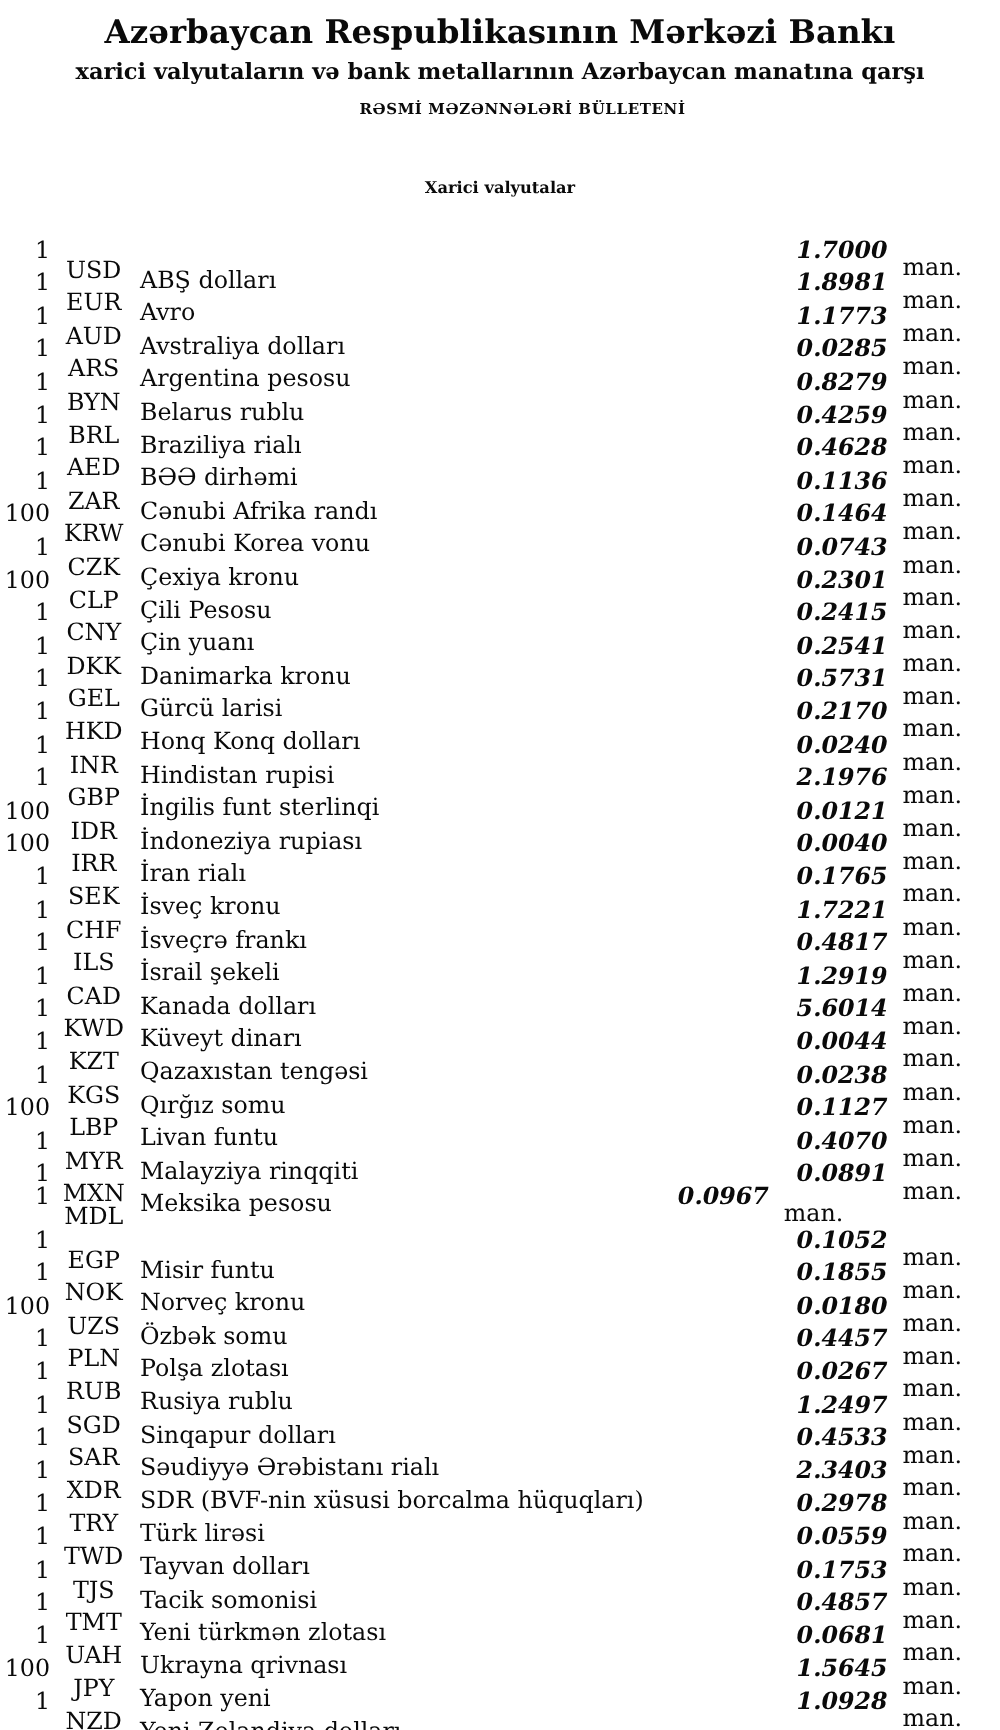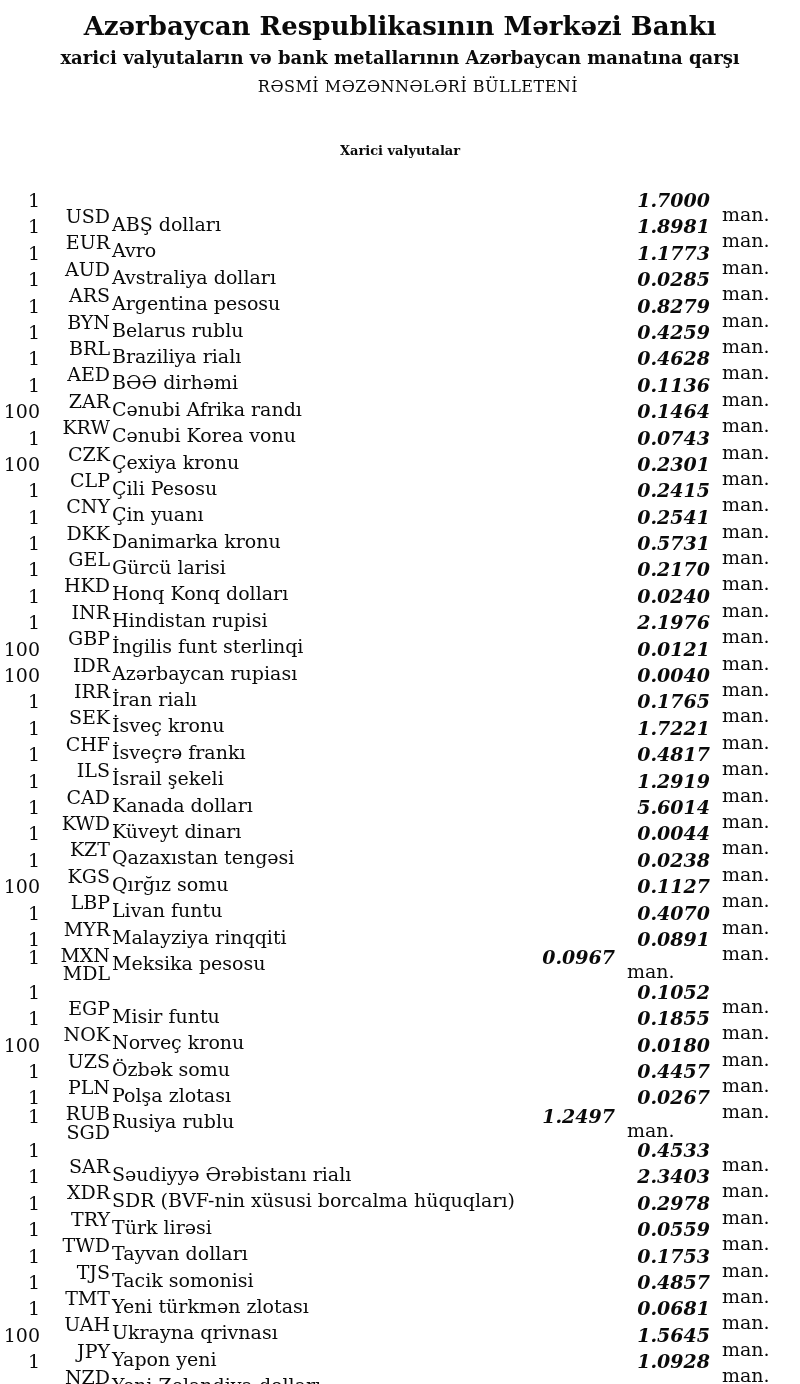--- a/index.html
+++ b/index.html
@@ -12,37 +12,37 @@
   }
   .page { width: 800px; height: 1384px; background: #fff; }
 
   .doc-header { text-align: center; padding-top: 8px; }
   .doc-title {
     font-size: 26px; font-weight: bold; line-height: 36px;
     letter-spacing: 0px;
   }
   .doc-date { font-size: 20px; font-weight: bold; line-height: 30px; }
   .doc-subtitle { font-size: 18px; font-weight: bold; line-height: 28px; }
-  .doc-bulletin { font-size: 16px; font-weight: normal; line-height: 30px; letter-spacing: 0.5px; padding-left: 36px; }
+  .doc-bulletin { font-size: 12px; font-weight: bold; line-height: 30px; letter-spacing: 0.5px; padding-left: 36px; }
 
   .section-title {
     text-align: center; font-size: 13px; font-weight: bold;
     line-height: 28px; margin-top: 35px;
   }
 
   .rates-table { margin-top: 0; }
   .row {
     display: grid;
     grid-template-columns: 40px 70px 1fr 95px 78px;
     height: 26.4px;
     align-items: center;
     font-size: 19px;
   }
   .qty  { text-align: right; }
-  .code { text-align: right; margin-top: 32px; }
+  .code { text-align: center; margin-top: 32px; }
   .name { text-align: left; padding-left: 2px; margin-top: 48px; }
   .rate { text-align: right; padding-right: 12px; font-weight: bold; font-style: italic; }
   .unit { text-align: left; margin-top: 28px; }
 </style>
 </head>
 <body>
 
 <div class="page">
 
   <div class="doc-header">
@@ -169,21 +169,21 @@
       <div class="row">
     <span class="qty">1</span>
     <span class="code">GBP</span>
     <span class="name">İngilis funt sterlinqi</span>
     <span class="rate">2.1976</span>
     <span class="unit">man.</span>
   </div>
       <div class="row">
     <span class="qty">100</span>
     <span class="code">IDR</span>
-    <span class="name">Azərbaycan rupiası</span>
+    <span class="name">İndoneziya rupiası</span>
     <span class="rate">0.0121</span>
     <span class="unit">man.</span>
   </div>
       <div class="row">
     <span class="qty">100</span>
     <span class="code">IRR</span>
     <span class="name">İran rialı</span>
     <span class="rate">0.0040</span>
     <span class="unit">man.</span>
   </div>
@@ -294,20 +294,21 @@
       <div class="row">
     <span class="qty">1</span>
     <span class="code">RUB</span>
     <span class="name">Rusiya rublu</span>
     <span class="rate">0.0267</span>
     <span class="unit">man.</span>
   </div>
       <div class="row">
     <span class="qty">1</span>
     <span class="code">SGD</span>
+    <span class="name">Sinqapur dolları</span>
     <span class="rate">1.2497</span>
     <span class="unit">man.</span>
   </div>
       <div class="row">
     <span class="qty">1</span>
     <span class="code">SAR</span>
     <span class="name">Səudiyyə Ərəbistanı rialı</span>
     <span class="rate">0.4533</span>
     <span class="unit">man.</span>
   </div>

